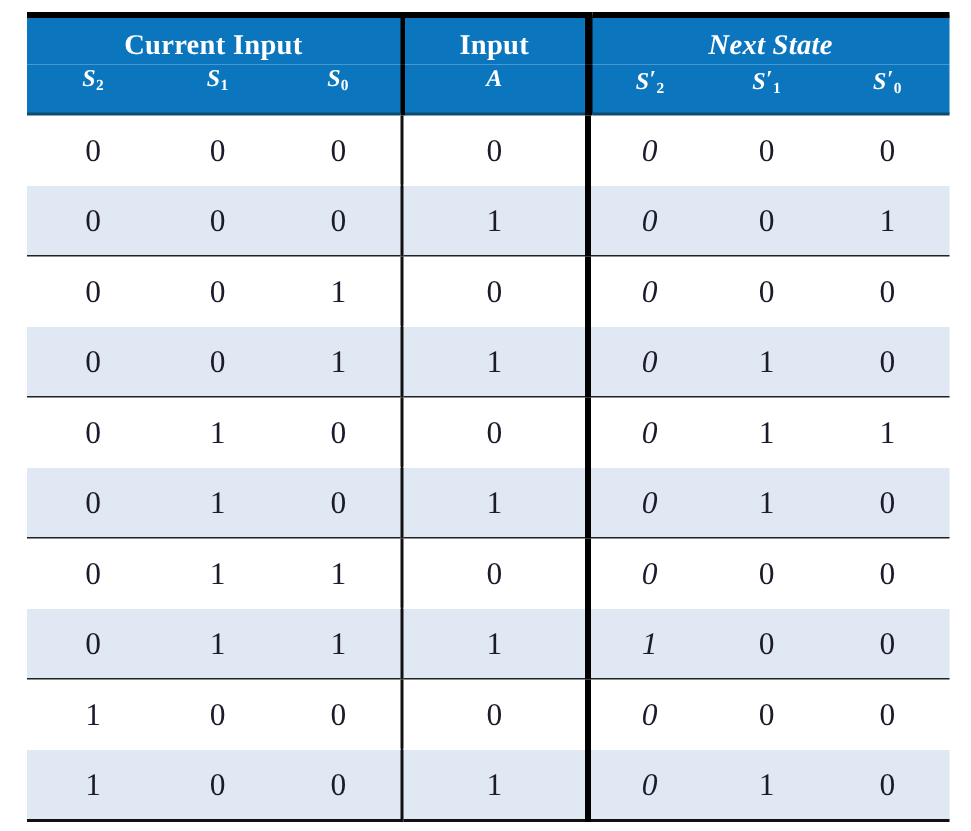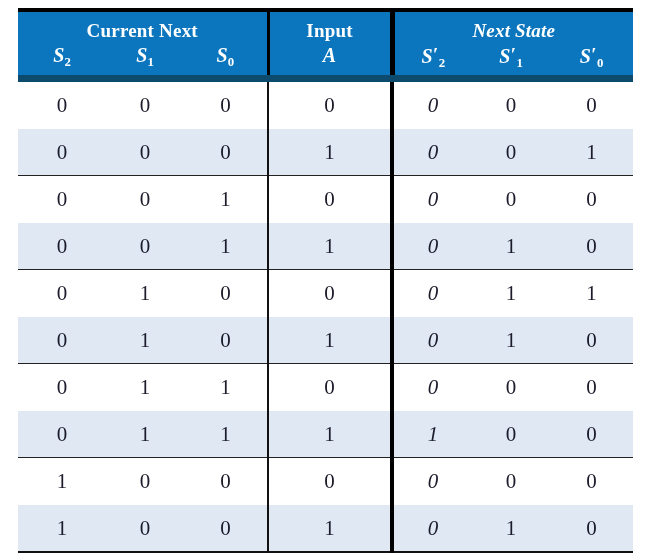--- a/index.html
+++ b/index.html
@@ -51,25 +51,25 @@
   }
   thead tr.group-row th {
     height: 28px;
     font-size: 19px;
     vertical-align: bottom;
     padding-bottom: 3px;
     border-top: 4px solid #000000;
   }
   thead tr.sym-row th {
     height: 30px;
-    font-size: 20px;
+    font-size: 16px;
     font-style: italic;
     vertical-align: top;
     padding-top: 2px;
-    border-bottom: 7px solid #0c4a6e;
+    border-bottom: 2px solid #0c4a6e;
   }
 
   .grp-label { letter-spacing: 0.2px; }
 
   
   .sym { font-style: italic; }
   .sym sub {
     font-size: 0.64em;
     font-style: normal;
     vertical-align: -0.28em;
@@ -127,21 +127,21 @@
         <col class="c-s0">
       <col class="c-a">
       <col class="c-n2">
         <col class="c-n1">
         <col class="c-n0">
     </colgroup>
 
     <thead>
       <tr class="group-row">
         <th colspan="3">
-          <span class="grp-label">Current Next</span>
+          <span class="grp-label">Current Input</span>
         </th>
         <th colspan="1" class="div-thin-left">
           <span class="grp-label">Input</span>
         </th>
         <th colspan="3" class="div-thick-left">
           <span class="grp-label">Next State</span>
         </th>
       </tr>
       <tr class="sym-row">
         <th>

